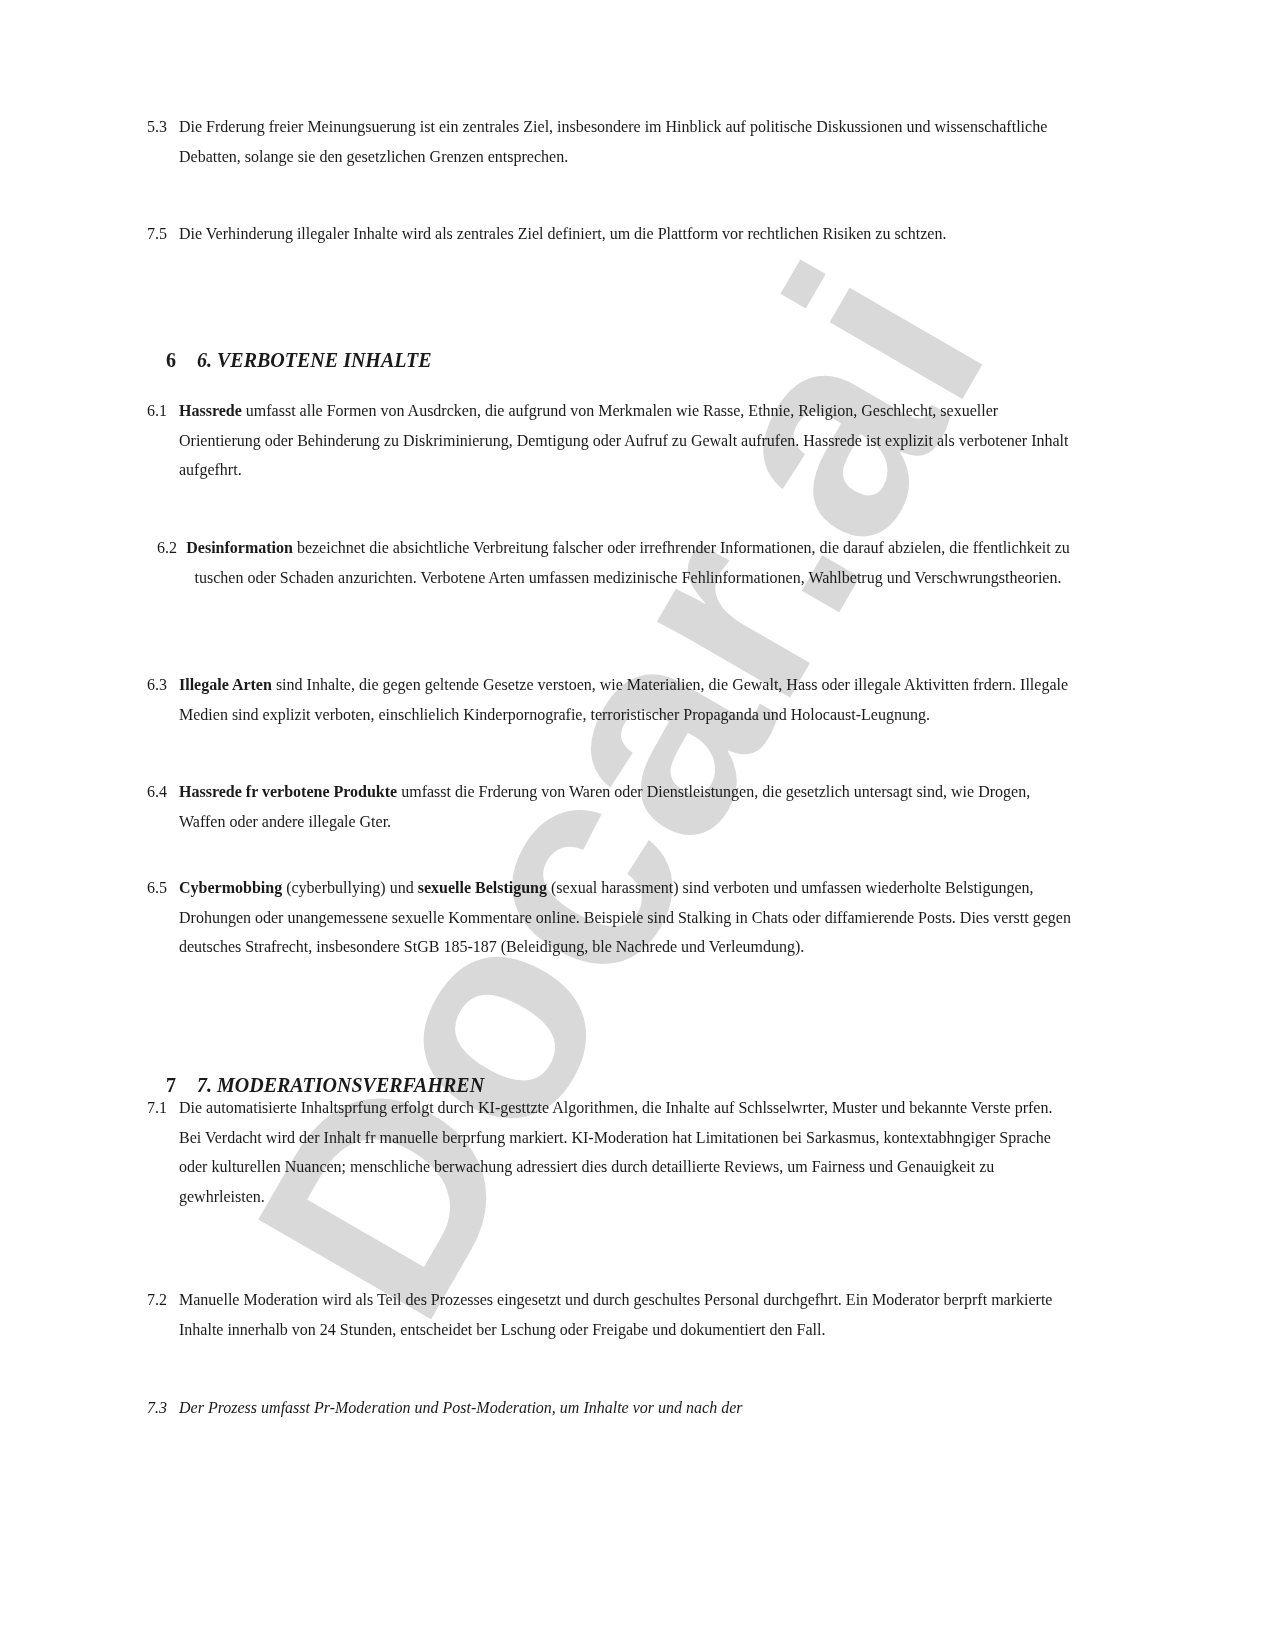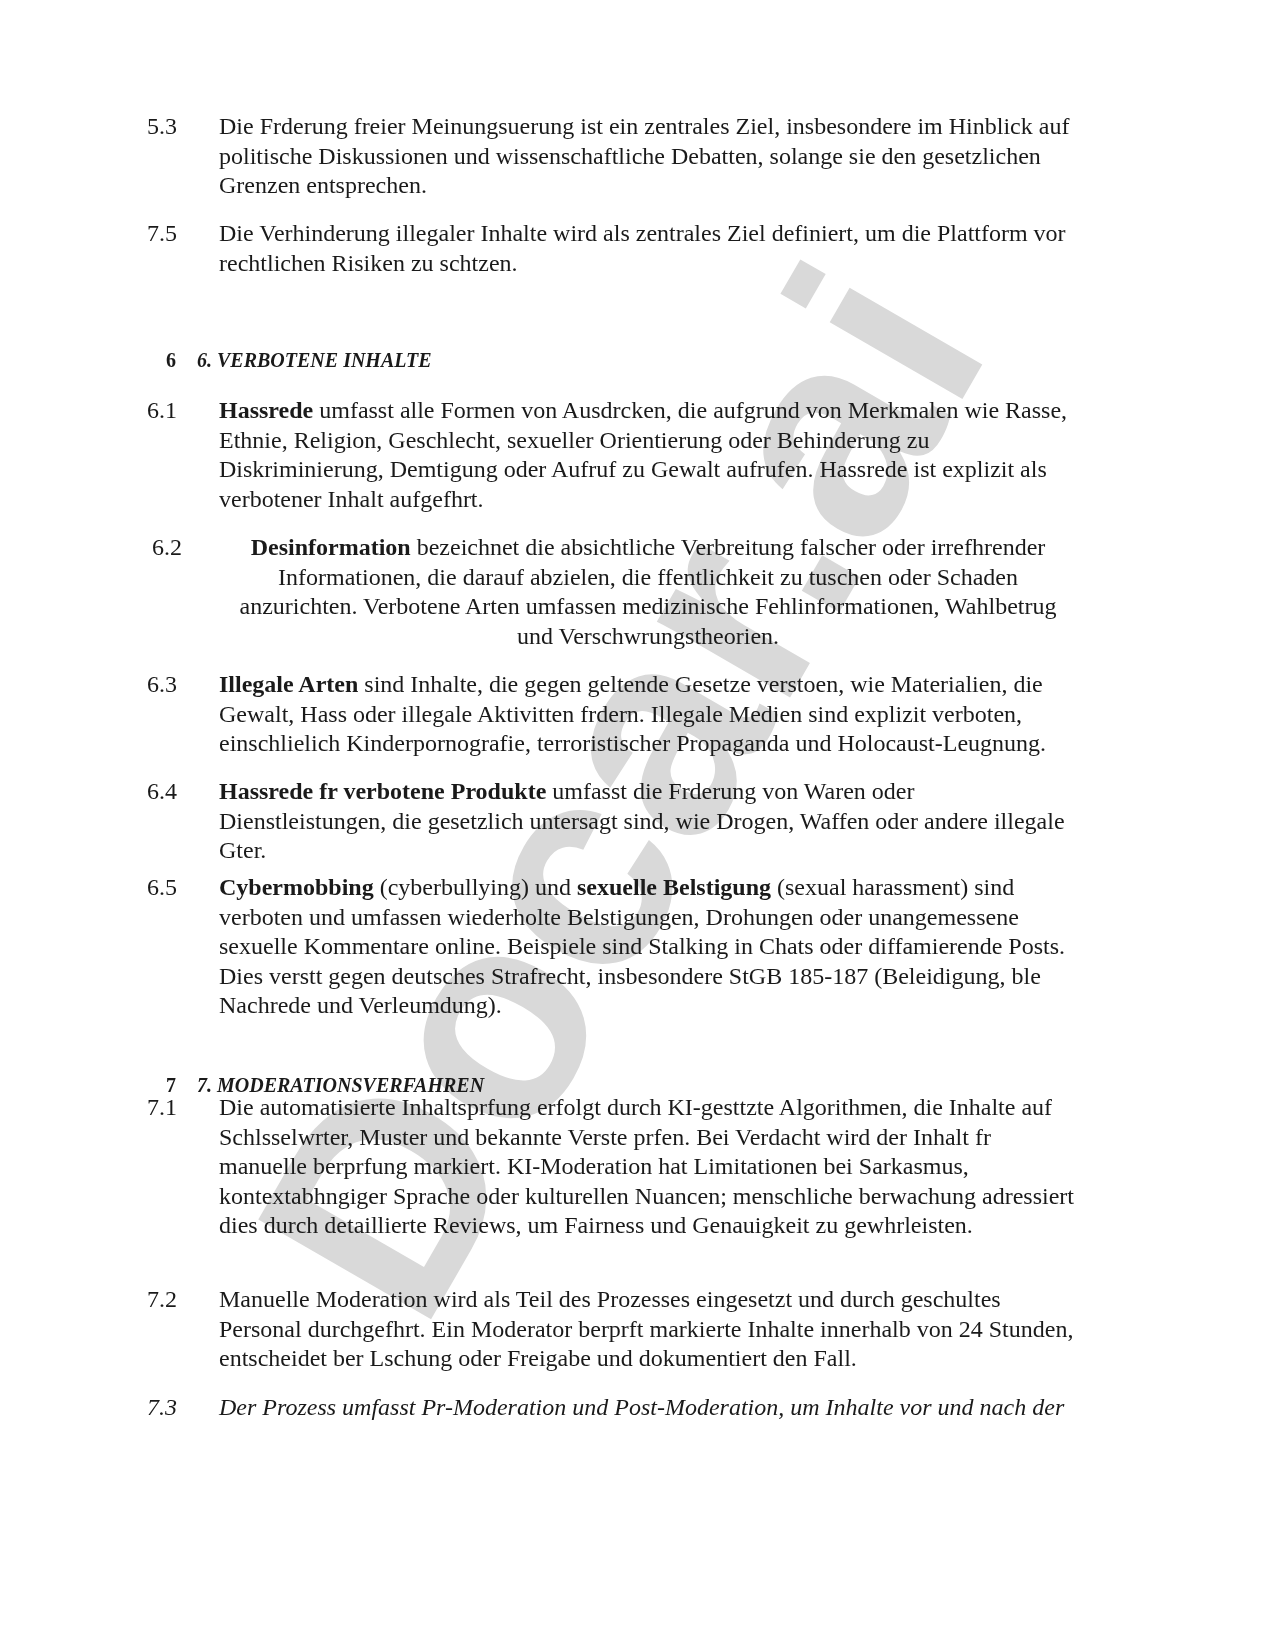--- a/index.html
+++ b/index.html
@@ -34,31 +34,31 @@
       position: absolute;
       left: 0;
       top: 0;
       width: 1275px;
       z-index: 1;
     }
     .item {
       position: absolute;
       left: 147px;
       width: 930px;
-      font-size: 24px;
+      font-size: 16px;
       line-height: 29.5px;
     }
     .item .num {
       position: absolute;
       left: 0;
       top: 0;
       width: 40px;
     }
     .item .text {
-      margin-left: 72px;
+      margin-left: 32px;
       display: block;
     }
     .item .text b {
       font-weight: bold;
     }
     .heading {
       position: absolute;
       left: 147px;
       width: 930px;
       font-size: 20px;

